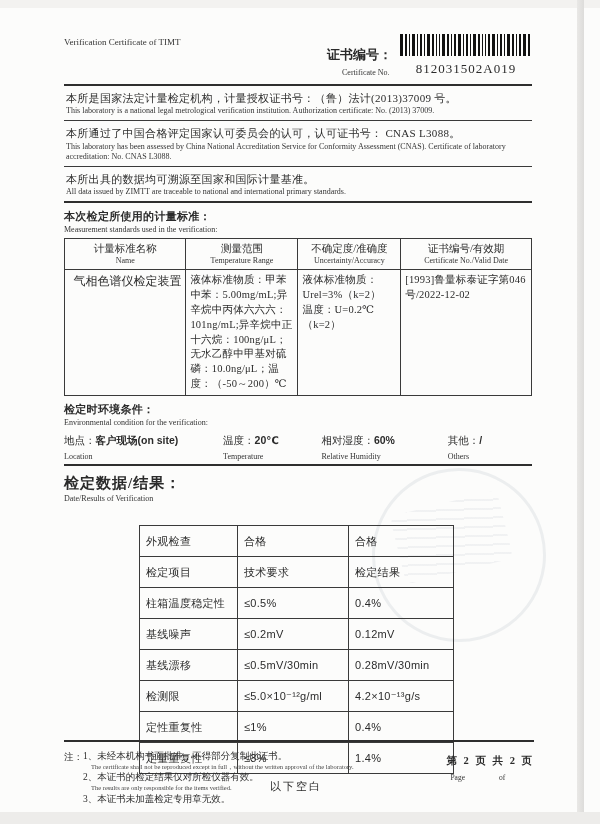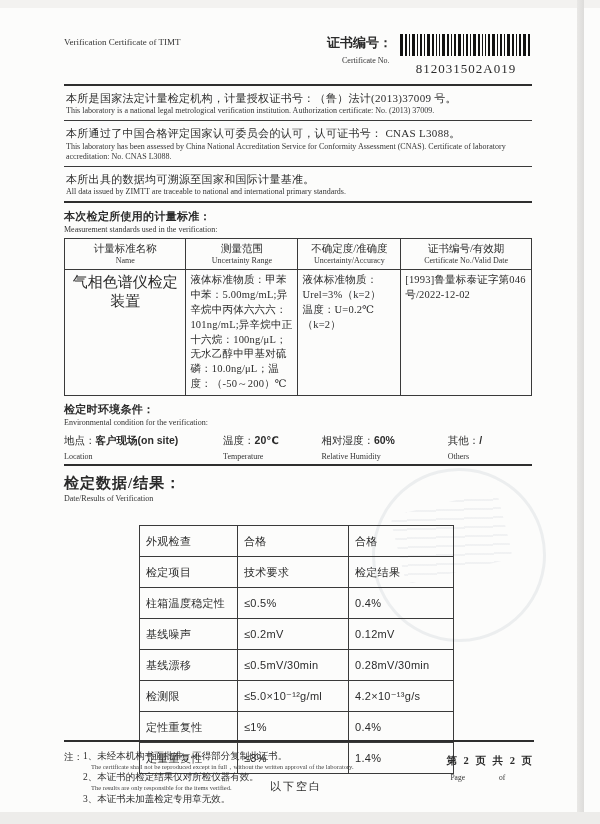--- a/index.html
+++ b/index.html
@@ -13,21 +13,21 @@
     background:linear-gradient(to right,#e9e8e6,#dddcda);}
   .edge-bottom{position:absolute;left:0;top:812px;width:100%;height:12px;background:#edecea;}
   .edge-top{position:absolute;left:0;top:0;width:100%;height:8px;background:#f3f2f0;}
   .content{position:absolute;left:64px;top:34px;width:468px;}
 
   
   .hdr{display:flex;justify-content:space-between;align-items:flex-start;}
   .title-zh{font-family:"Liberation Sans","DejaVu Sans",sans-serif;
     font-size:17px;font-weight:bold;letter-spacing:1px;}
   .title-en{font-size:9px;margin-top:3px;color:#333;}
-  .certblock{display:flex;align-items:flex-start;gap:8px;}
+  .certblock{display:flex;align-items:flex-end;gap:8px;}
   .certlabels{text-align:left;}
   .cert-label-zh{font-family:"Liberation Sans","DejaVu Sans",sans-serif;font-size:13px;font-weight:bold;}
   .cert-label-en{font-size:8px;color:#333;margin-top:4px;padding-left:15px;}
   .barcodewrap{text-align:center;}
   .certno{font-size:13px;letter-spacing:1px;margin-top:1px;}
 
   .rule{border:none;border-top:2px solid #2e2e2e;margin:0;}
   .rule-thin{border:none;border-top:1.4px solid #3a3a3a;margin:0;}
 
   .stm{padding:5px 2px 4px 2px;}
@@ -36,21 +36,21 @@
 
   .sec-title-zh{font-size:11px;font-weight:bold;letter-spacing:.3px;margin-top:6px;}
   .sec-title-en{font-size:8px;color:#333;margin-top:1px;margin-bottom:4px;}
 
   table{border-collapse:collapse;}
   .stdtable{width:100%;border:1.6px solid #333;table-layout:fixed;}
   .stdtable td{border:1px solid #3a3a3a;vertical-align:top;padding:3px 4px;}
   .stdtable .h{text-align:center;vertical-align:middle;height:26px;padding:2px;}
   .h-zh{font-size:10.5px;}
   .h-en{font-size:8px;color:#333;}
-  .std-name{text-align:center;font-size:15px;padding-top:5px;}
+  .std-name{text-align:right;font-size:12px;padding-top:5px;}
   .std-cell{font-size:10.5px;line-height:1.42;letter-spacing:.2px;}
   .std-range{height:104px;}
 
   .env-fields{display:flex;margin-top:7px;}
   .env-f{box-sizing:border-box;padding-right:6px;}
   .env-f1{width:34%;} .env-f2{width:21%;} .env-f3{width:27%;} .env-f4{width:18%;}
   .env-line{font-size:10.5px;}
   .env-line b{font-family:"Liberation Sans","DejaVu Sans",sans-serif;font-size:10.5px;}
   .env-en{font-size:8px;color:#333;margin-top:4px;}
   .env-rule{border:none;border-top:2px solid #2e2e2e;margin-top:3px;}
@@ -179,21 +179,21 @@
           <col style="width:28%">
         </colgroup>
       <tbody>
           <tr>
         <td class="h">
           <div class="h-zh">计量标准名称</div>
           <div class="h-en">Name</div>
         </td>
         <td class="h">
           <div class="h-zh">测量范围</div>
-          <div class="h-en">Uncertainty Range</div>
+          <div class="h-en">Temperature Range</div>
         </td>
         <td class="h">
           <div class="h-zh">不确定度/准确度</div>
           <div class="h-en">Uncertainty/Accuracy</div>
         </td>
         <td class="h">
           <div class="h-zh">证书编号/有效期</div>
           <div class="h-en">Certificate No./Valid Date</div>
         </td>
       </tr>

